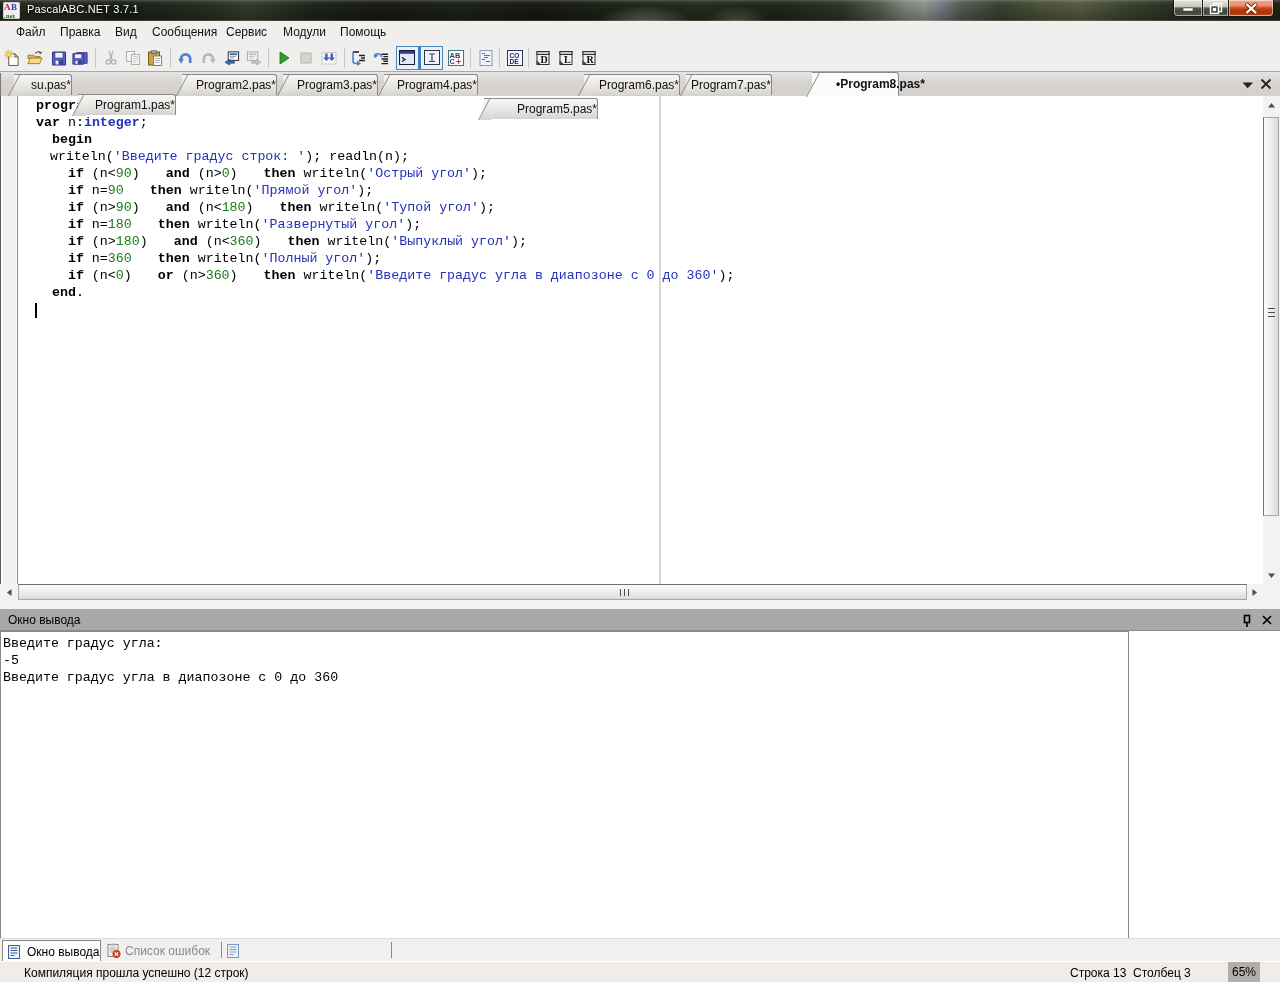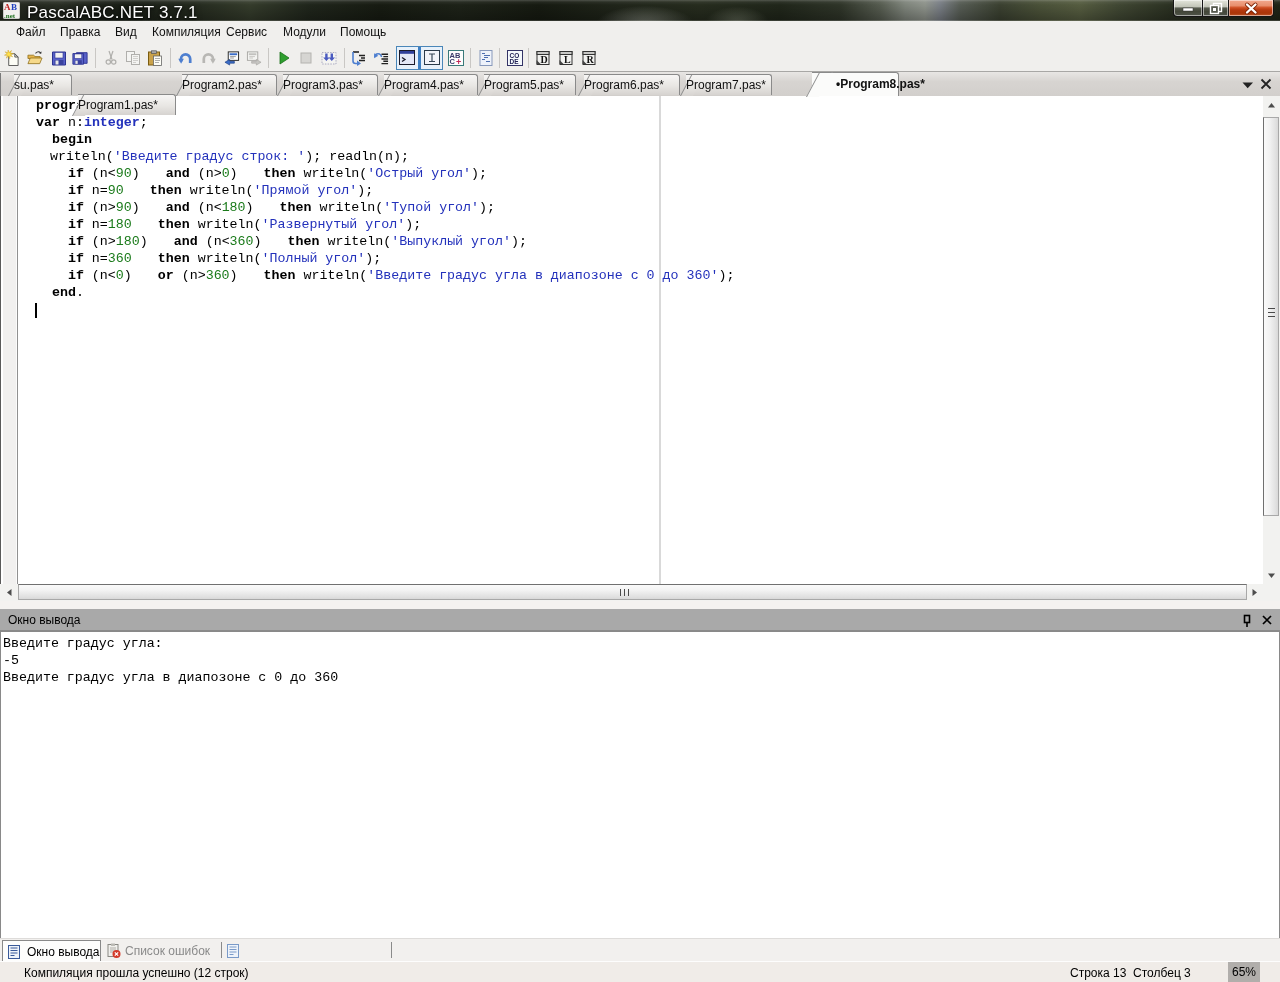--- a/index.html
+++ b/index.html
@@ -12,21 +12,21 @@
   background:
     linear-gradient(180deg, rgba(255,255,255,.22) 0, rgba(255,255,255,.06) 2px, rgba(255,255,255,0) 5px, rgba(0,0,0,.25) 20px, rgba(255,255,255,.25) 21px),
     radial-gradient(70px 26px at 645px 24px, rgba(165,170,160,.6), rgba(165,170,160,0) 70%),
     radial-gradient(45px 22px at 737px 22px, rgba(130,138,120,.55), rgba(130,138,120,0) 70%),
     linear-gradient(90deg, #23271e 0px, #2b3026 60px, #1b2018 120px, #262c20 200px, #343b2b 250px, #1f251b 310px,
       #171b12 380px, #1d2218 460px, #161a11 540px, #20251a 620px, #262c1e 700px, #20261a 780px,
       #2e3428 840px, #555b4f 880px, #7d837a 905px, #8d928a 925px, #787d84 940px, #565c54 960px,
       #3a4030 1000px, #4a5138 1040px, #555c40 1080px, #3f4632 1120px, #2b3122 1170px, #24291c 1230px, #1f2416 1280px);
 }
 #title-icon { left:3px; top:2px; width:17px; height:17px; background:#f6f4f2; border-radius:2px; }
-#title-text { left:27px; top:3px; color:#ffffff; font-size:17px; letter-spacing:0.2px; text-shadow:0 1px 2px rgba(0,0,0,.9), 0 0 6px rgba(0,0,0,.8); }
+#title-text { left:27px; top:3px; color:#ffffff; font-size:11px; letter-spacing:0.2px; text-shadow:0 1px 2px rgba(0,0,0,.9), 0 0 6px rgba(0,0,0,.8); }
 
 
 #caps { right:6px; top:0; height:17px; display:flex; }
 .cap { height:17px; border:1px solid #151515; border-top:none; box-shadow:inset 0 0 0 1px rgba(255,255,255,.5); background:linear-gradient(180deg,#e4e6dc 0%,#c2c5b8 42%,#585c50 50%,#434739 72%,#50544a 100%); position:relative; }
 .cap.min { width:29px; border-radius:0 0 0 4px; border-right:none; }
 .cap.max { width:27px; }
 .cap.close { width:45px; border-radius:0 0 4px 0; border-left:none; background:linear-gradient(180deg,#f2a88e 0%,#e8906e 35%,#cf4f24 48%,#b63a10 62%,#aa3508 82%,#bf5526 100%); }
 .cap .glyph { position:absolute; left:0; right:0; top:0; bottom:0; display:flex; align-items:center; justify-content:center; }
 
 
@@ -34,21 +34,21 @@
 #menubar .mi { position:absolute; top:4px; font-size:12px; color:#111; }
 
 
 #toolbar { left:0; top:44px; width:1280px; height:28px; background:#f0efed; border-bottom:1px solid #a8a7a5; }
 .tsep { position:absolute; top:4px; width:1px; height:20px; background:#c9c7c4; }
 .ticon { position:absolute; top:6px; width:16px; height:16px; }
 
 
 #tabbar { left:0; top:72px; width:1280px; height:24px; background:linear-gradient(180deg,#e8e6e4 0%, #d7d4d1 40%, #d2cfcc 100%); }
 #tabline { left:0; top:95px; width:1280px; height:1px; background:#8e8e8e; }
-.tab { position:absolute; top:2px; height:21px; z-index:1; background:linear-gradient(180deg,#f7f6f5 0%,#e8e6e3 55%,#d6d3d0 100%); border-top:1px solid #8a8a8a; border-right:1px solid #8a8a8a; border-radius:0 3px 0 0; font-size:12px; color:#111; text-align:left; line-height:20px; }
+.tab { position:absolute; top:2px; height:21px; z-index:1; background:linear-gradient(180deg,#f7f6f5 0%,#e8e6e3 55%,#d6d3d0 100%); border-top:1px solid #8a8a8a; border-right:1px solid #8a8a8a; border-radius:0 3px 0 0; font-size:12px; color:#111; text-align:right; line-height:20px; }
 .tab:before { content:""; position:absolute; z-index:-1; left:-6px; top:-1px; width:12px; height:calc(100% + 1px); background:linear-gradient(180deg,#f7f6f5 0%,#e8e6e3 55%,#d6d3d0 100%); border-left:1px solid #8a8a8a; border-top:1px solid #8a8a8a; transform:skewX(-28deg); transform-origin:bottom left; }
 .tab.active { top:0; height:24px; background:#fbfbfa; font-weight:bold; z-index:5; line-height:22px; }
 .tab.active:before { background:#fbfbfa; }
 
 
 #editor { left:0; top:96px; width:1280px; height:488px; background:#ffffff; }
 #gutter { left:0; top:0; width:19px; height:488px; background:linear-gradient(90deg, #5a5a5a 0, #5a5a5a 1px, #ffffff 1px, #ffffff 3px, #f1f0ef 3px, #f1f0ef 16px, #fbfbfb 16px, #fbfbfb 17px, #909090 17px, #909090 18px, #fff 18px); }
 #marginline { left:659px; top:0; width:2px; height:488px; background:#d9d9d9; }
 #code { left:18px; top:1px; font-family:"Liberation Mono", monospace; font-size:13.3px; line-height:17px; color:#000; white-space:pre; }
 #code b { font-weight:bold; color:#000;margin-left:18px; }
@@ -64,21 +64,21 @@
 .grip-v { position:absolute; left:4px; width:7px; height:10px; background:repeating-linear-gradient(180deg,#4a4a4a 0 1.5px,transparent 1.5px 4px); }
 #hscroll { left:0; top:584px; width:1263px; height:17px; background:#f2f2f0; }
 #hthumb { position:absolute; left:18px; top:0px; width:1229px; height:16px; background:linear-gradient(180deg,#fafafa,#f2f2f2 40%,#e0e0e0 85%,#d8d8d8); border:1px solid #a8a8a8; border-top-color:#707070; }
 .grip-h { position:absolute; top:4px; height:7px; width:10px; background:repeating-linear-gradient(90deg,#4a4a4a 0 1.5px,transparent 1.5px 4px); }
 #corner { left:1263px; top:584px; width:17px; height:17px; background:#f2f2f0; }
 
 
 #gap { left:0; top:601px; width:1280px; height:8px; background:#f4f2f0; }
 #outheader { left:0; top:609px; width:1280px; height:22px; background:#a9a9a9; border-bottom:1px solid #8a8a8a; }
 #outheader .txt { position:absolute; left:8px; top:4px; font-size:12px; color:#000; }
-#outbody { left:0; top:631px; width:1280px; height:307px; background:#fff; border:1px solid #898989; border-bottom:none; font-family:"Liberation Mono",monospace; font-size:13.3px; line-height:17px; color:#000; white-space:pre; padding:3px 0 0 2px; }
+#outbody { left:0; top:631px; width:1129px; height:307px; background:#fff; border:1px solid #898989; border-bottom:none; font-family:"Liberation Mono",monospace; font-size:13.3px; line-height:17px; color:#000; white-space:pre; padding:3px 0 0 2px; }
 
 
 #btabs { left:0; top:938px; width:1280px; height:23px; background:#f2f0ee; border-top:1px solid #dedcda; }
 .btab { position:absolute; top:1px; height:22px; font-size:12px; }
 .btab.active { background:#fdfdfc; border:1px solid #898989; border-bottom:none; color:#000; }
 .btab .lbl { position:absolute; top:4px; }
 .bsep { position:absolute; top:3px; width:1px; height:16px; background:#8a8a8a; }
 
 
 #statusbar { left:0; top:961px; width:1280px; height:21px; background:#f0ece8; border-top:1px solid #fdfdfd; font-size:12px; color:#000; }
@@ -122,21 +122,21 @@
           </svg>
         </div>
       </div>
   </div>
 </div>
 
 <div class="abs" id="menubar">
   <span class="mi" style="left:16px">Файл</span>
   <span class="mi" style="left:60px">Правка</span>
   <span class="mi" style="left:115px">Вид</span>
-  <span class="mi" style="left:152px">Компиляция</span>
+  <span class="mi" style="left:152px">Сообщения</span>
   <span class="mi" style="left:226px">Сервис</span>
   <span class="mi" style="left:283px">Модули</span>
   <span class="mi" style="left:340px">Помощь</span>
 </div>
 
 <div class="abs" id="toolbar">
 
   <svg class="ticon" style="left:4px" width="17" height="17" viewBox="0 0 17 17">
     <path d="M5 4 h6.5 l3.5 3.5 v9 h-10 z" fill="#fdfdf6" stroke="#555" stroke-width="1"></path>
     <path d="M11.5 4 l3.5 3.5 h-3.5 z" fill="#dadad2" stroke="#555" stroke-width="1"></path>
@@ -311,21 +311,21 @@
 </div>
 
 <div class="abs" id="tabbar">
   <div id="tabline" class="abs"></div>
   <div style="position:absolute; left:0; top:1px; width:1px; height:23px; background:#7a7a7a;"></div>
   <div class="tab" style="left:14px; width:58px;">su.pas*</div>
   <div class="tab" style="left:78px; width:98px;margin-top:20px;">Program1.pas*</div>
   <div class="tab" style="left:182px; width:95px;">Program2.pas*</div>
   <div class="tab" style="left:283px; width:95px;">Program3.pas*</div>
   <div class="tab" style="left:384px; width:94px;">Program4.pas*</div>
-  <div class="tab" style="left:484px; width:92px;">Program5.pas*</div>
+  <div class="tab" style="left:484px; width:114px;margin-top:24px;">Program5.pas*</div>
   <div class="tab" style="left:584px; width:96px;">Program6.pas*</div>
   <div class="tab" style="left:686px; width:86px;">Program7.pas*</div>
   <div class="tab active" style="left:812px; width:87px; padding-left:24px;">•Program8.pas*</div>
   <svg class="abs" style="left:1242px; top:10px;" width="12" height="7" viewBox="0 0 12 7">
       <path d="M0.5 0.5 H11 L5.7 6.3 Z" fill="#222"></path>
     </svg>
   <svg class="abs" style="left:1260px; top:6px;" width="12" height="12" viewBox="0 0 12 12">
       <path d="M1.5 1.5 L10.5 10.5 M10.5 1.5 L1.5 10.5" stroke="#222" stroke-width="1.8"></path>
     </svg>
 </div>

